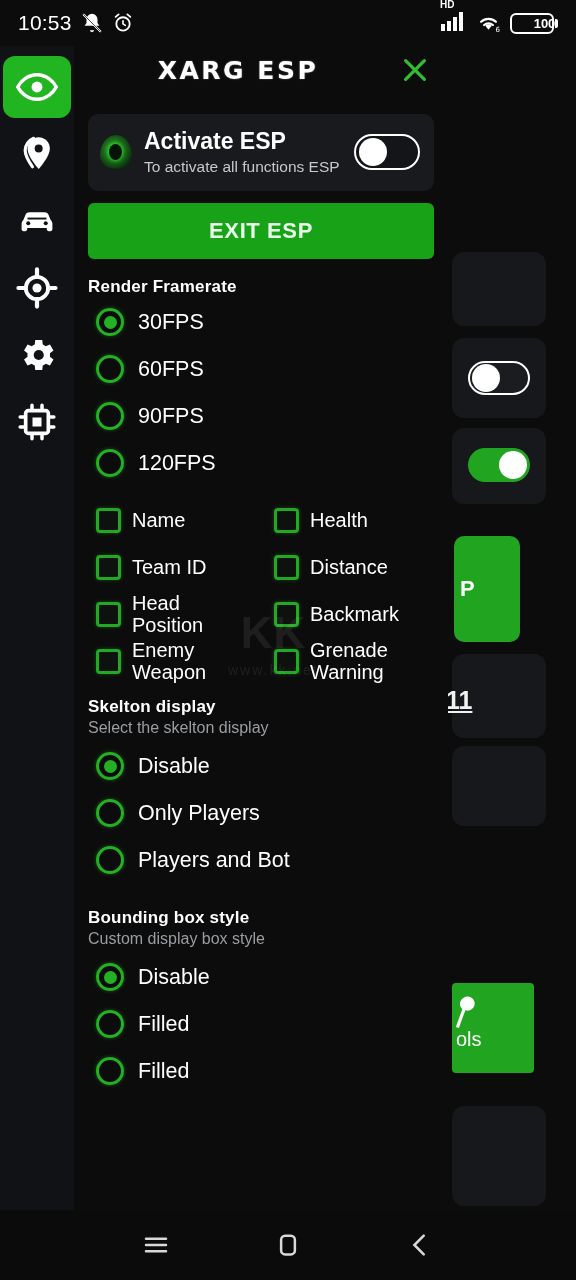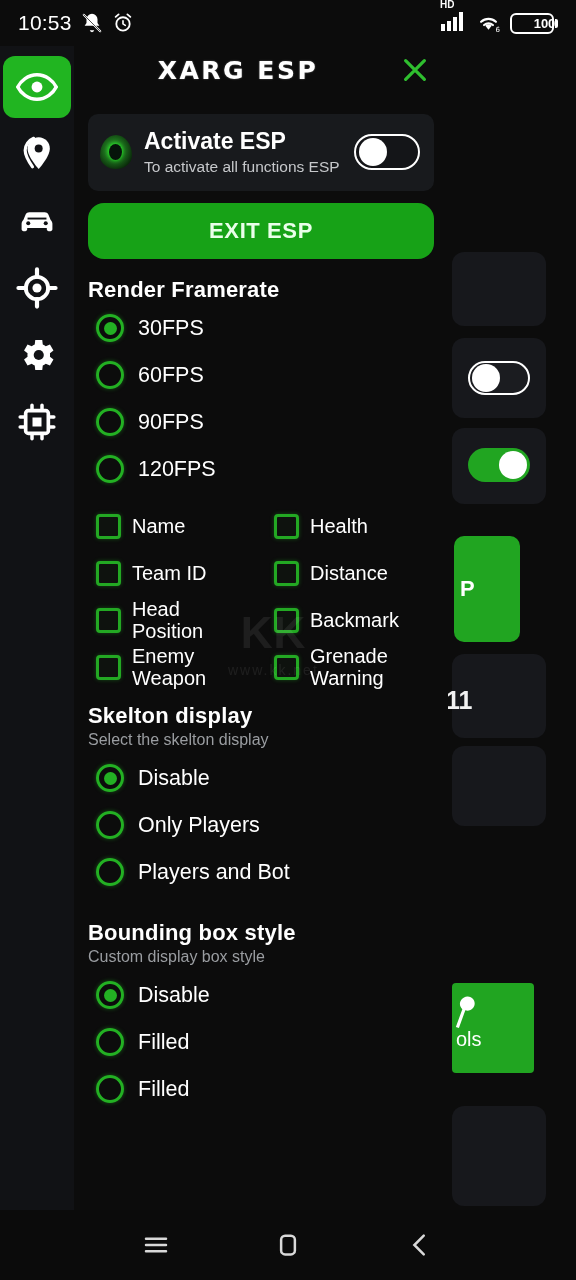--- a/index.html
+++ b/index.html
@@ -132,32 +132,32 @@
     display: flex; align-items: center; padding: 0 3px; cursor: pointer;
   }
   .toggle-lg .knob {
     width: 28px; height: 28px; border-radius: 50%; background: #fff;
   }
   .toggle-lg.off { justify-content: flex-start; }
 
   
   #exit-btn {
     margin-top: 12px; width: 100%; height: 56px;
-    background: #17a217; border-radius: 16px;
+    background: #17a217; border-radius: 6px;
     color: #eaffea; font-size: 22px; font-weight: 700;
     letter-spacing: .6px;
     display: flex; align-items: center; justify-content: center;
     cursor: pointer; border: none;
     font-family: "Liberation Sans", sans-serif;
   }
 
   
   .sec { margin-top: 18px; }
   .sec-title {
-    color: #ffffff; font-size: 22px; font-weight: 600;
+    color: #ffffff; font-size: 17px; font-weight: 600;
     letter-spacing: .2px; margin-bottom: 2px;
   }
   .sec-sub {
     color: #9a9da1; font-size: 16px; margin-bottom: 6px;
   }
 
   
   .radio-row {
     display: flex; align-items: center; gap: 14px;
     height: 47px; cursor: pointer; padding-left: 8px;
@@ -224,21 +224,21 @@
     </div>
     <div class="bg-card" style="top:382px;height:76px;">
       <div class="bg-toggle on" style="top:20px;left:16px;">
         <div class="knob"></div>
       </div>
     </div>
     <div class="bg-greenbtn" style="top:490px;left:454px;width:66px;height:106px;">
       <span>P</span>
     </div>
     <div class="bg-card" style="top:608px;height:84px;"></div>
-    <div class="bg-text" style="top:640px;left:446px;">11</div>
+    <div class="bg-text" style="top:640px;left:446px;text-decoration:underline;">11</div>
     <div class="bg-card" style="top:700px;height:80px;"></div>
 
     <div class="bg-tile" style="top:937px;left:452px;width:82px;height:90px;">
       <svg width="34" height="34" viewBox="0 0 24 24" style="position:absolute;left:-6px;top:12px;">
         <path d="M17 3a5 5 0 0 0-4.6 7L3 19.4 4.6 21l9.4-9.4A5 5 0 1 0 17 3z" fill="#ffffff" transform="rotate(-25 12 12)"></path>
       </svg>
       <span class="tile-label">ols</span>
     </div>
     <div class="bg-card" style="top:1060px;height:100px;"></div>
   </div>

